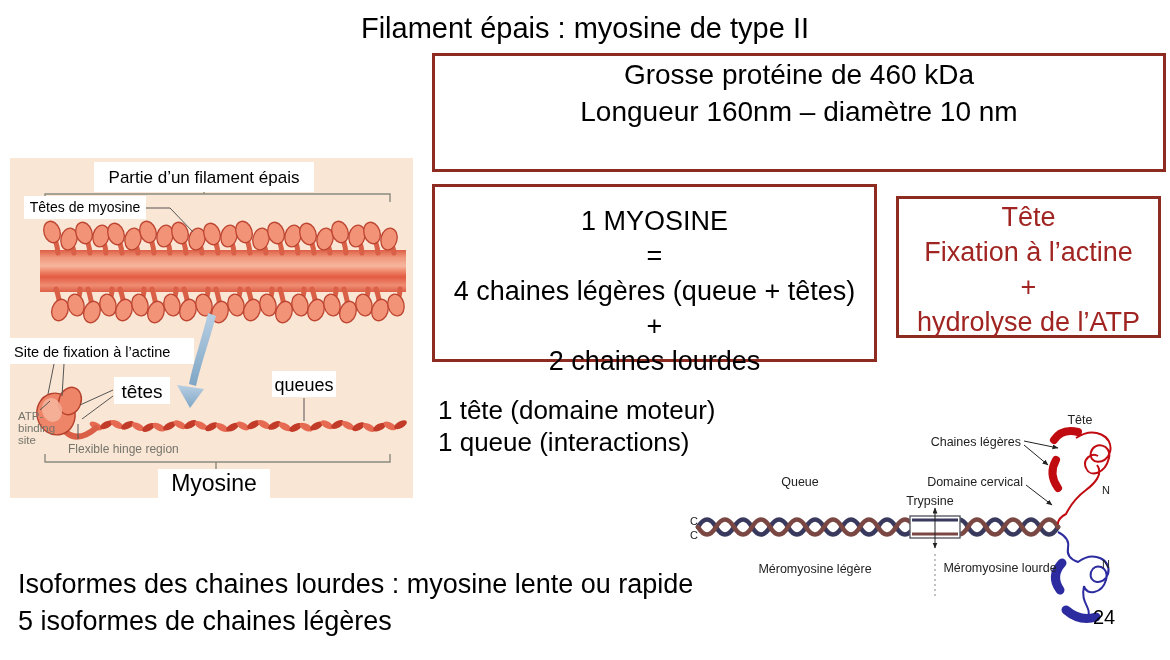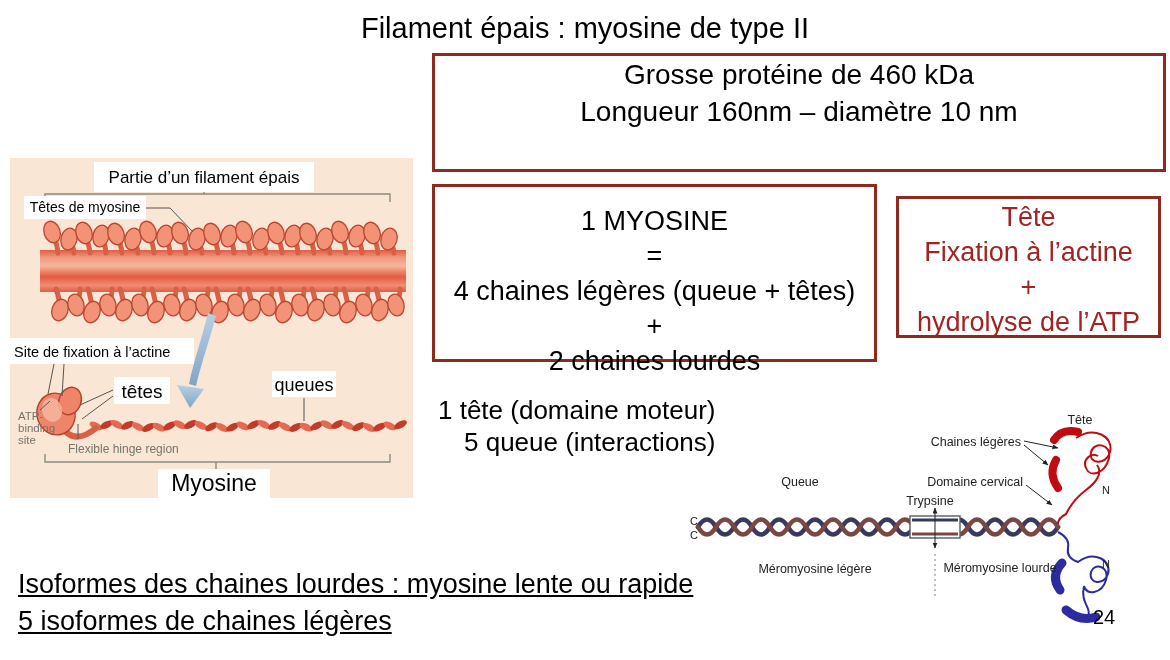--- a/index.html
+++ b/index.html
@@ -9,22 +9,22 @@
   *{margin:0;padding:0;box-sizing:border-box;}
   body{background:#fff;font-family:"Liberation Sans",sans-serif;}
   .slide{position:relative;width:1170px;height:660px;background:#fff;overflow:hidden;}
   .title{position:absolute;left:0;top:12px;width:1170px;text-align:center;
          font-size:29px;font-weight:normal;color:#000;letter-spacing:0;}
   .box{position:absolute;border:3px solid var(--box-border);text-align:center;color:#000;background:#fff;}
   .info-box{left:432px;top:53px;width:734px;height:119px;font-size:28px;line-height:37px;}
   .myosine-box{left:432px;top:184px;width:445px;height:178px;font-size:27px;line-height:35px;padding-top:17px;}
   .tete-box{left:896px;top:196px;width:265px;height:142px;font-size:27px;line-height:35px;padding-top:1px;
             color:var(--tete-text);}
-  .structure-list{position:absolute;left:438px;top:394px;font-size:26px;line-height:32px;color:#000;text-align:right;}
-  .footer-text{position:absolute;left:18px;top:566px;font-size:27px;line-height:37px;color:#000;text-decoration:underline;}
+  .structure-list{position:absolute;left:438px;top:394px;font-size:26px;line-height:32px;color:#000;}
+  .footer-text{position:absolute;left:18px;top:566px;font-size:27px;line-height:37px;color:#000;}
   .page-number{position:absolute;left:1093px;top:606px;font-size:20px;color:#000;}
   svg{position:absolute;overflow:visible;}
   .fil-fig{left:10px;top:158px;}
   .mol-fig{left:690px;top:408px;}
   
   .panel-bg{fill:var(--figure-bg);}
   .bracket{fill:none;stroke:#8a8a80;stroke-width:1.4;}
   .wlabel{fill:#ffffff;}
   .flabel{fill:#000;}
   .pointer{fill:none;stroke:#555;stroke-width:1;}
@@ -259,21 +259,21 @@
     <text class="graytxt" x="8" y="286" font-size="11.5">site</text>
 
     <text class="graytxt" x="58" y="295" font-size="12">Flexible hinge region</text>
 
     <rect class="wlabel" x="148" y="311" width="112" height="29"></rect>
     <text class="flabel" x="204" y="333" font-size="23" text-anchor="middle">Myosine</text>
   </svg>
 
   <div class="structure-list">
     <div>1 tête (domaine moteur)</div>
-    <div>5 queue (interactions)</div>
+    <div>1 queue (interactions)</div>
   </div>
 
   <svg class="mol-fig" width="480" height="235" viewBox="0 0 480 235">
     <defs>
       <marker id="arw" markerWidth="7" markerHeight="6" refX="5.5" refY="2.5" orient="auto">
         <path d="M0,0 L6,2.5 L0,5 Z" fill="#222"></path>
       </marker>
     </defs>
 
     <path id="coilA" class="coilA" d="M8,119 q9,-15 18,0 q9,15 18,0 q9,-15 18,0 q9,15 18,0 q9,-15 18,0 q9,15 18,0 q9,-15 18,0 q9,15 18,0 q9,-15 18,0 q9,15 18,0 q9,-15 18,0 q9,15 18,0 q9,-15 18,0 q9,15 18,0 q9,-15 18,0 q9,15 18,0 q9,-15 18,0 q9,15 18,0 q9,-15 18,0 q9,15 18,0"></path>

